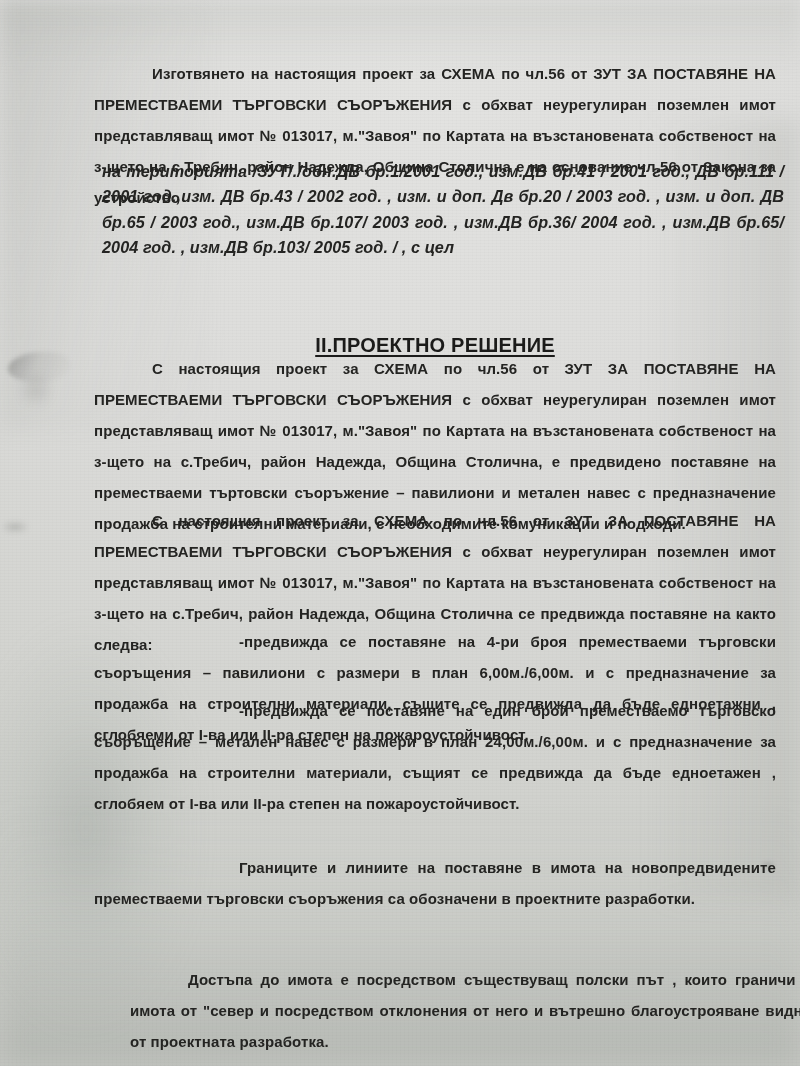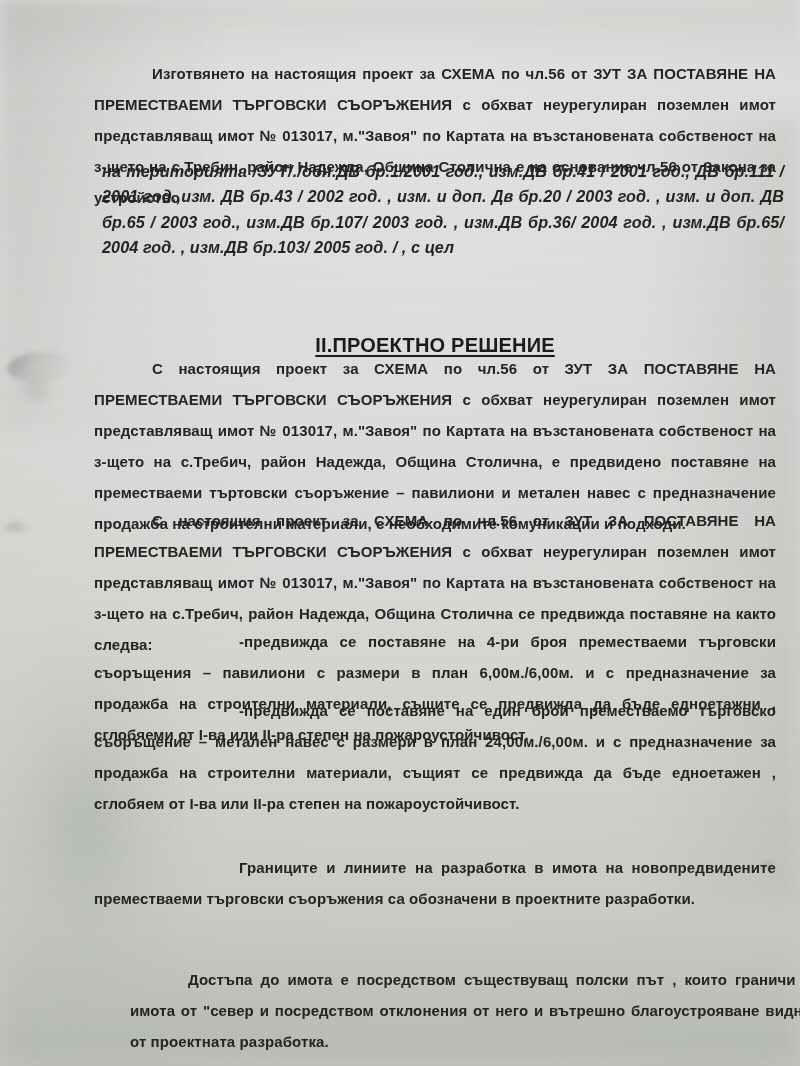--- a/index.html
+++ b/index.html
@@ -197,21 +197,21 @@
 
     <div class="blk" id="b-item1">
       <p class="para indent-deep">-предвижда  се   поставяне  на  4-ри  броя  преместваеми търговски  съоръщения – павилиони  с  размери  в  план 6,00м./6,00м. и  с предназначение   за  продажба  на  строителни  материали, същите  се предвижда  да  бъде  едноетажни , сглобяеми от  I-ва  или  II-ра  степен  на пожароустойчивост.</p>
     </div>
 
     <div class="blk" id="b-item2">
       <p class="para indent-deep">-предвижда  се  поставяне на един  брой преместваемо търговско съоръщение – метален навес  с размери  в план 24,00м./6,00м. и с  предназначение  за  продажба  на  строителни  материали, същият се предвижда  да  бъде  едноетажен , сглобяем от  I-ва  или  II-ра  степен  на пожароустойчивост.</p>
     </div>
 
     <div class="blk" id="b-borders">
-      <p class="para indent-deep">Границите    и    линиите    на    разработка    в    имота  на новопредвидените преместваеми търговски съоръжения са обозначени в проектните  разработки.</p>
+      <p class="para indent-deep">Границите    и    линиите    на    поставяне    в    имота  на новопредвидените преместваеми търговски съоръжения са обозначени в проектните  разработки.</p>
     </div>
 
     <div class="blk" id="b-access">
       <p class="para indent">Достъпа до имота е посредством съществуващ  полски  път , които граничи с имота  от "север и посредством отклонения  от  него  и вътрешно благоустрояване видно от проектната разработка.</p>
     </div>
 
   </div>
 
   <div class="grain"></div>
 </div>

